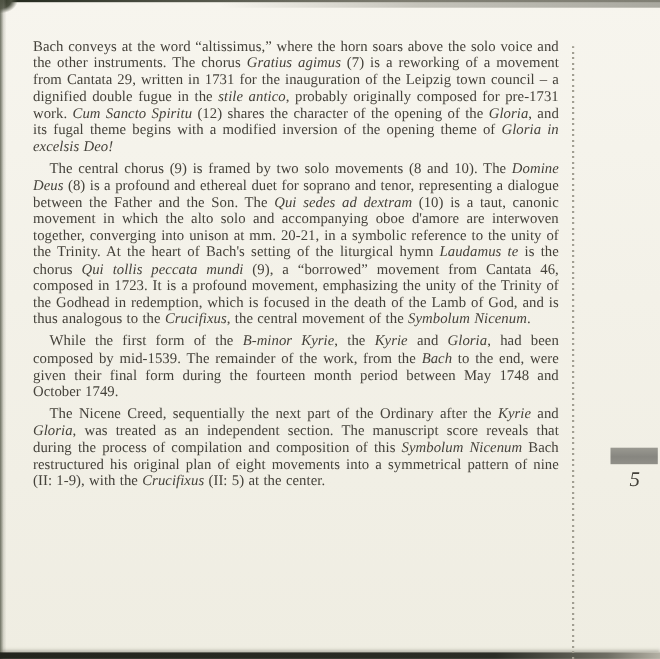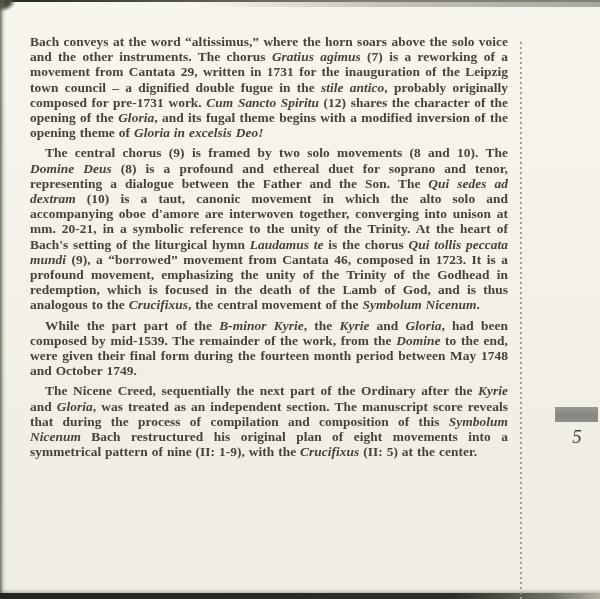--- a/index.html
+++ b/index.html
@@ -50,21 +50,21 @@
     text-align:center;font-style:italic;font-size:19px;line-height:22px;
     color:#43413a;
   }
   
   .text-col{
     position:absolute;left:30px;top:34px;width:478px;
     text-align:justify;font-size:13.4px;line-height:15.2px;
     letter-spacing:.05px;word-spacing:.5px;
     color:var(--ink,#45423b);
   }
-  p.para{margin:0 0 5px 0;text-indent:15px;font-weight:bold;}
+  p.para{margin:0 0 5px 0;text-indent:15px;}
   p.flush{text-indent:0;}
   .heading{
     margin:12px 0 4px 0;font-weight:normal;font-style:italic;
     font-family:"DejaVu Serif",serif;font-size:26px;line-height:30px;
     letter-spacing:.6px;color:#3c3a31;text-align:left;text-indent:0;
   }
   .heading .hnum{margin-right:7px;letter-spacing:1px;}
 </style>
 </head>
 <body>
@@ -78,17 +78,17 @@
   <div class="edge-bottom"></div>
 
   <div class="dotted"></div>
 
   <div class="graybar"></div>
   <div class="pagenum">5</div>
 
   <div class="text-col">
     <p class="para flush"><span>Bach conveys at the word “altissimus,” where the horn soars above the solo voice and the other instruments. The chorus </span><i>Gratius agimus</i><span> (7) is a reworking of a movement from Cantata 29, written in 1731 for the inauguration of the Leipzig town council – a dignified double fugue in the </span><i>stile antico</i><span>, probably originally composed for pre-1731 work. </span><i>Cum Sancto Spiritu</i><span> (12) shares the character of the opening of the </span><i>Gloria</i><span>, and its fugal theme begins with a modified inversion of the opening theme of </span><i>Gloria in excelsis Deo!</i></p>
     <p class="para"><span>The central chorus (9) is framed by two solo movements (8 and 10). The </span><i>Domine Deus</i><span> (8) is a profound and ethereal duet for soprano and tenor, representing a dialogue between the Father and the Son. The </span><i>Qui sedes ad dextram</i><span> (10) is a taut, canonic movement in which the alto solo and accompanying oboe d'amore are interwoven together, converging into unison at mm. 20-21, in a symbolic reference to the unity of the Trinity. At the heart of Bach's setting of the liturgical hymn </span><i>Laudamus te</i><span> is the chorus </span><i>Qui tollis peccata mundi</i><span> (9), a “borrowed” movement from Cantata 46, composed in 1723. It is a profound movement, emphasizing the unity of the Trinity of the Godhead in redemption, which is focused in the death of the Lamb of God, and is thus analogous to the </span><i>Crucifixus</i><span>, the central movement of the </span><i>Symbolum Nicenum</i><span>.</span></p>
-    <p class="para"><span>While the part part of the </span><i>B-minor Kyrie</i><span>, the </span><i>Kyrie</i><span> and </span><i>Gloria</i><span>, had been composed by mid-1539. The remainder of the work, from the </span><i>Domine</i><span> to the end, were given their final form during the fourteen month period between May 1748 and October 1749.</span></p>
+    <p class="para"><span>While the first form of the </span><i>B-minor Kyrie</i><span>, the </span><i>Kyrie</i><span> and </span><i>Gloria</i><span>, had been composed by mid-1539. The remainder of the work, from the </span><i>Bach</i><span> to the end, were given their final form during the fourteen month period between May 1748 and October 1749.</span></p>
     <p class="para"><span>The Nicene Creed, sequentially the next part of the Ordinary after the </span><i>Kyrie</i><span> and </span><i>Gloria</i><span>, was treated as an independent section. The manuscript score reveals that during the process of compilation and composition of this </span><i>Symbolum Nicenum</i><span> Bach restructured his original plan of eight movements into a symmetrical pattern of nine (II: 1-9), with the </span><i>Crucifixus</i><span> (II: 5) at the center.</span></p>
   </div>
 
 </div>
 
 </body></html>

